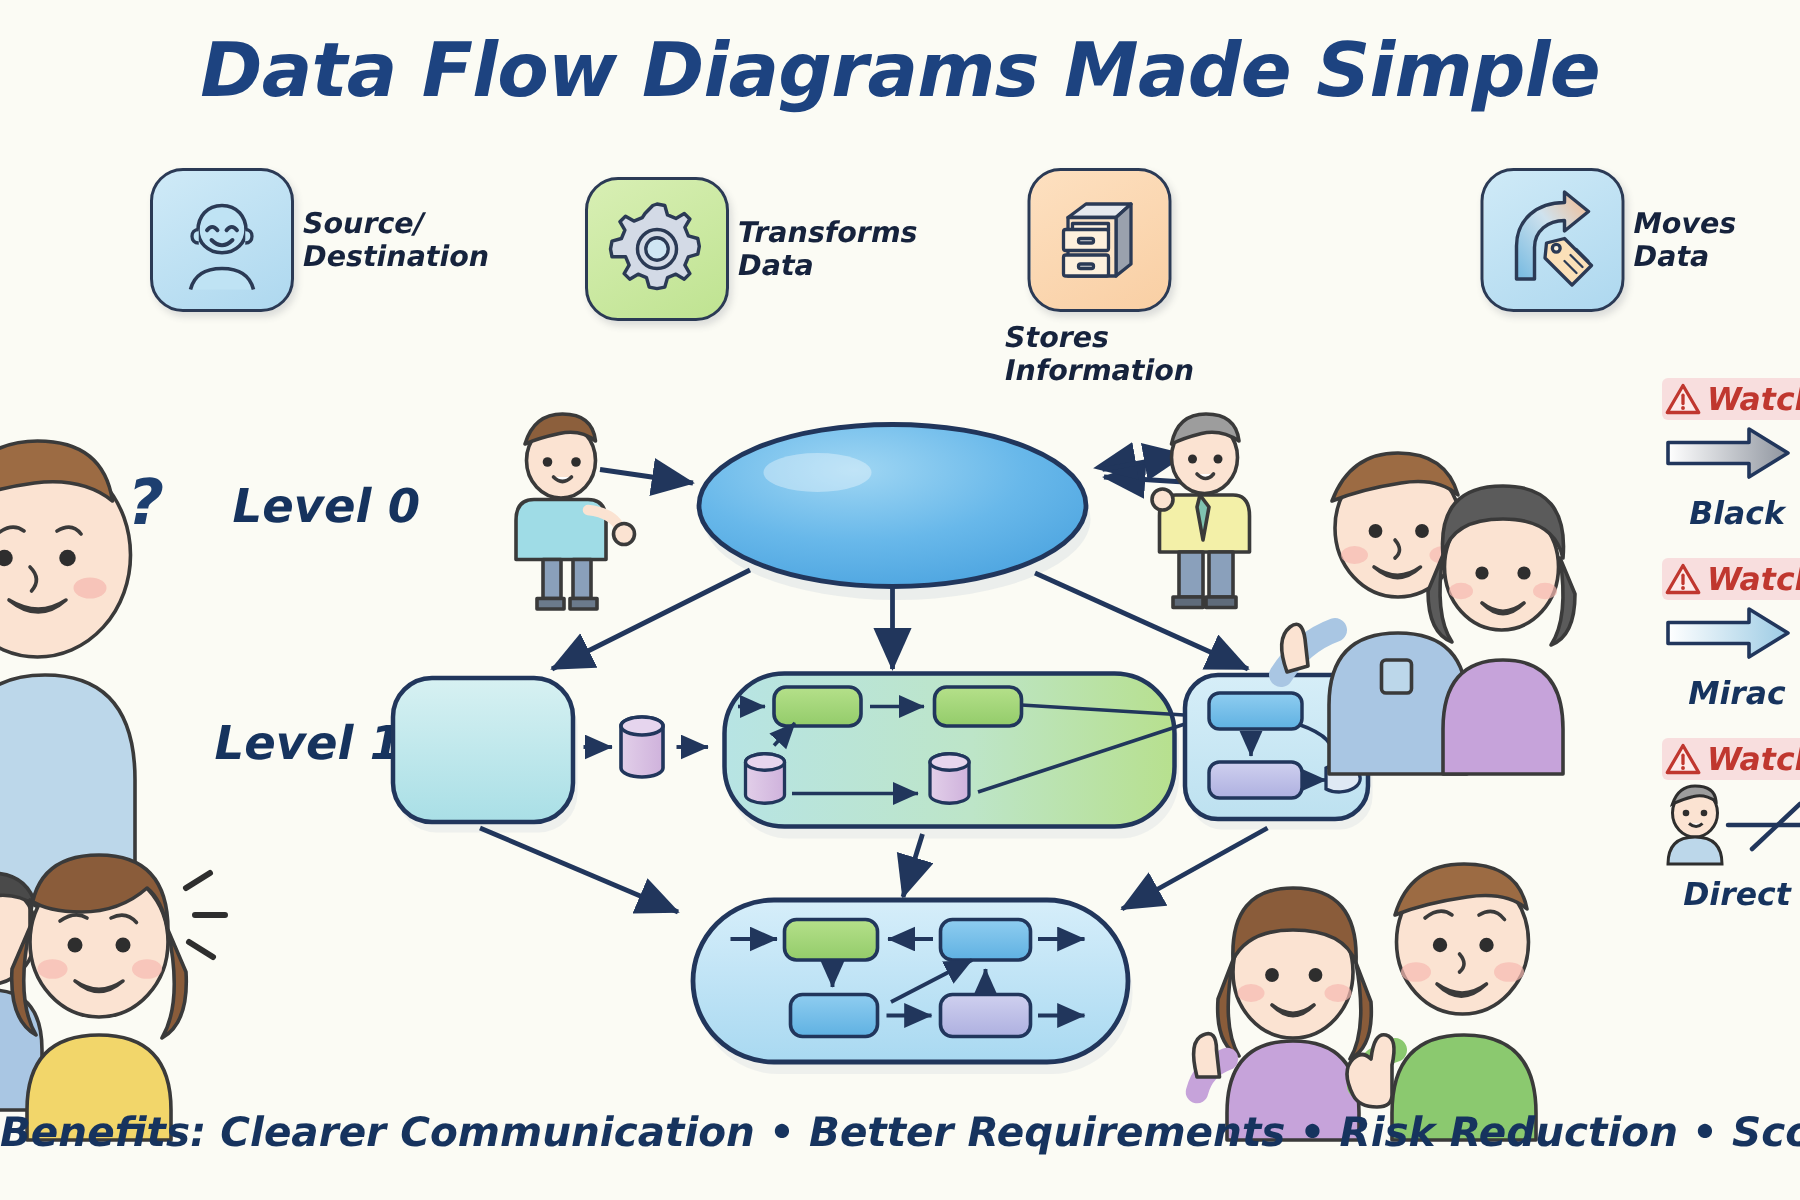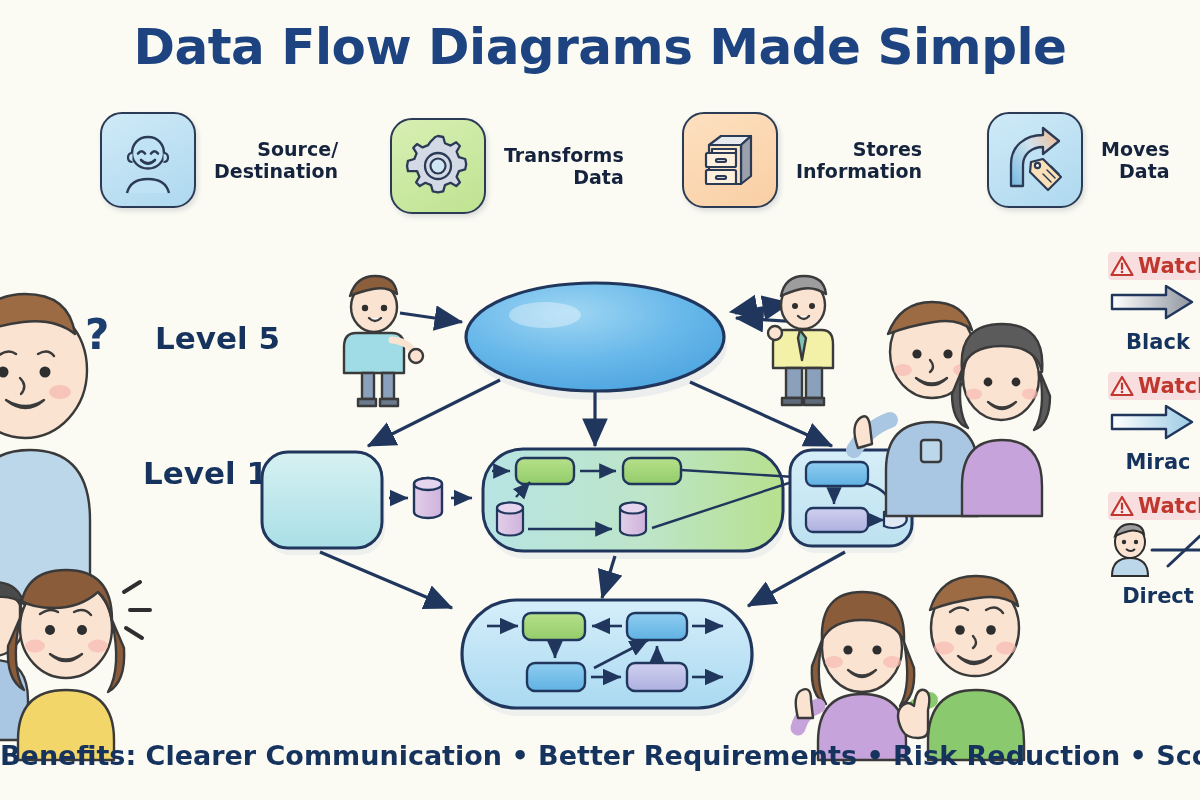--- a/index.html
+++ b/index.html
@@ -3,34 +3,34 @@
 <meta charset="utf-8">
 <style>
   html,body{margin:0;padding:0;}
   body{
     width:1200px;height:800px;overflow:hidden;
     background:#fbfbf4;
     font-family:"Liberation Sans", sans-serif;
     color:#1b3a6b;
     position:relative;
   }
-  .stage{position:absolute;inset:0;}
+  .stage{position:absolute;inset:0;font-style:italic;}
 
   
   #title{
     position:absolute;left:0;top:18px;width:1200px;text-align:center;
     font-size:50px;font-weight:bold;letter-spacing:-0.5px;
     color:#1d4380;
     font-family:"DejaVu Sans", sans-serif;
     white-space:nowrap;
   }
 
   
   #legend{position:absolute;left:100px;top:106px;width:1100px;height:130px;}
-  .legend-item{position:absolute;display:flex;align-items:center;gap:18px;text-align:right;}
+  .legend-item{position:absolute;display:flex;align-items:center;gap:6px;}
   .legend-tile{
     width:92px;height:92px;border-radius:22px;
     border:2.5px solid #2b3a55;
     display:flex;align-items:center;justify-content:center;
     box-shadow:2px 3px 5px rgba(60,70,90,.16);
     position:relative;overflow:hidden;
   }
   .tile-blue{background:linear-gradient(150deg,#cfeaf7 0%,#aed8ef 100%);}
   .tile-green{background:linear-gradient(150deg,#d8efb4 0%,#bfe391 100%);}
   .tile-peach{background:linear-gradient(150deg,#fde0c0 0%,#f9cfa4 100%);}
@@ -38,21 +38,21 @@
     font-size:19px;font-weight:bold;line-height:1.18;color:#16233d;
     font-family:"DejaVu Sans", sans-serif;white-space:pre-line;
   }
 
   
   .level-label{
     position:absolute;font-size:31px;font-weight:bold;color:#16335e;
     font-family:"DejaVu Sans", sans-serif;white-space:nowrap;
   }
   #lvl0-label{left:155px;top:320px;}
-  #lvl1-label{left:143px;top:455px;}
+  #lvl1-label{left:143px;top:478px;}
   #lvl2-label{left:148px;top:636px;}
   #question-mark{position:absolute;left:85px;top:310px;font-size:42px;font-weight:bold;color:#1d3f70;font-family:"DejaVu Sans",sans-serif;}
 
   
   #watchouts{position:absolute;left:1108px;top:252px;width:100px;}
   .watch-block{position:relative;margin-bottom:18px;}
   .watch-badge{
     display:flex;align-items:center;gap:4px;
     background:#f8dede;border-radius:4px;padding:2px 4px 2px 2px;
     width:max-content;
@@ -109,21 +109,21 @@
             <path d="M36 6l5.2 1 1.8 6.3 5.6 2.3 5.6-3.3 3.7 3.7-3.3 5.6 2.3 5.6 6.3 1.8 1 5.2-1 5.2-6.3 1.8-2.3 5.6 3.3 5.6-3.7 3.7-5.6-3.3-5.6 2.3-1.8 6.3-5.2 1-5.2-1-1.8-6.3-5.6-2.3-5.6 3.3-3.7-3.7 3.3-5.6-2.3-5.6L6 41.2 5 36l1-5.2 6.3-1.8 2.3-5.6-3.3-5.6 3.7-3.7 5.6 3.3 5.6-2.3L28 12.3 33.2 7z"></path>
             <circle cx="36" cy="36" r="13"></circle>
           </g>
           <circle cx="36" cy="36" r="7.5" fill="#cfe6f3" stroke="#2b3a55" stroke-width="2.2"></circle>
         </svg>
       </div>
       <div class="legend-label">Transforms
 Data</div>
     </div>
 
-    <div class="legend-item" style="left:582px;top:6px;">
+    <div class="legend-item" style="left:570px;top:6px;flex-direction:column;">
       <div class="legend-tile tile-peach">
         <svg width="70" height="70" viewBox="0 0 70 70" aria-hidden="true">
           <g stroke="#2b3a55" stroke-width="2.2" stroke-linejoin="round">
             <path d="M14 20l12-9h30l-10 9z" fill="#e6e9ee"></path>
             <path d="M56 11v40l-10 8V20z" fill="#9aa1ad"></path>
             <rect x="14" y="20" width="32" height="39" fill="#fbe3c6"></rect>
             <path d="M17 24h24v5H17z" fill="#fff3e0"></path>
             <rect x="11" y="28" width="30" height="14" rx="1.5" fill="#fdf0dd"></rect>
             <rect x="11" y="45" width="30" height="14" rx="1.5" fill="#fdf0dd"></rect>
             <rect x="21" y="34" width="10" height="3" rx="1.4" fill="#d8d8d8"></rect>
@@ -154,21 +154,21 @@
             <path d="M44 50l8 8M48 46l8 8M52 42l8 8"></path>
           </g>
         </svg>
       </div>
       <div class="legend-label">Moves
 Data</div>
     </div>
   </div>
 
   <div id="question-mark" class="no-sel">?</div>
-  <div id="lvl0-label" class="level-label">Level 5</div>
+  <div id="lvl0-label" class="level-label">Level 0</div>
   <div id="lvl1-label" class="level-label">Level 1</div>
 
   <svg width="1200" height="800" style="position:absolute;left:0;top:0;">
     <defs>
       <marker id="ah" markerWidth="11" markerHeight="11" refX="8.6" refY="4" orient="auto">
         <path d="M0,0 L9,4 L0,8 z" fill="#21365c"></path>
       </marker>
       <marker id="ahs" markerWidth="9" markerHeight="9" refX="7" refY="3.2" orient="auto">
         <path d="M0,0 L7.2,3.2 L0,6.4 z" fill="#21365c"></path>
       </marker>

